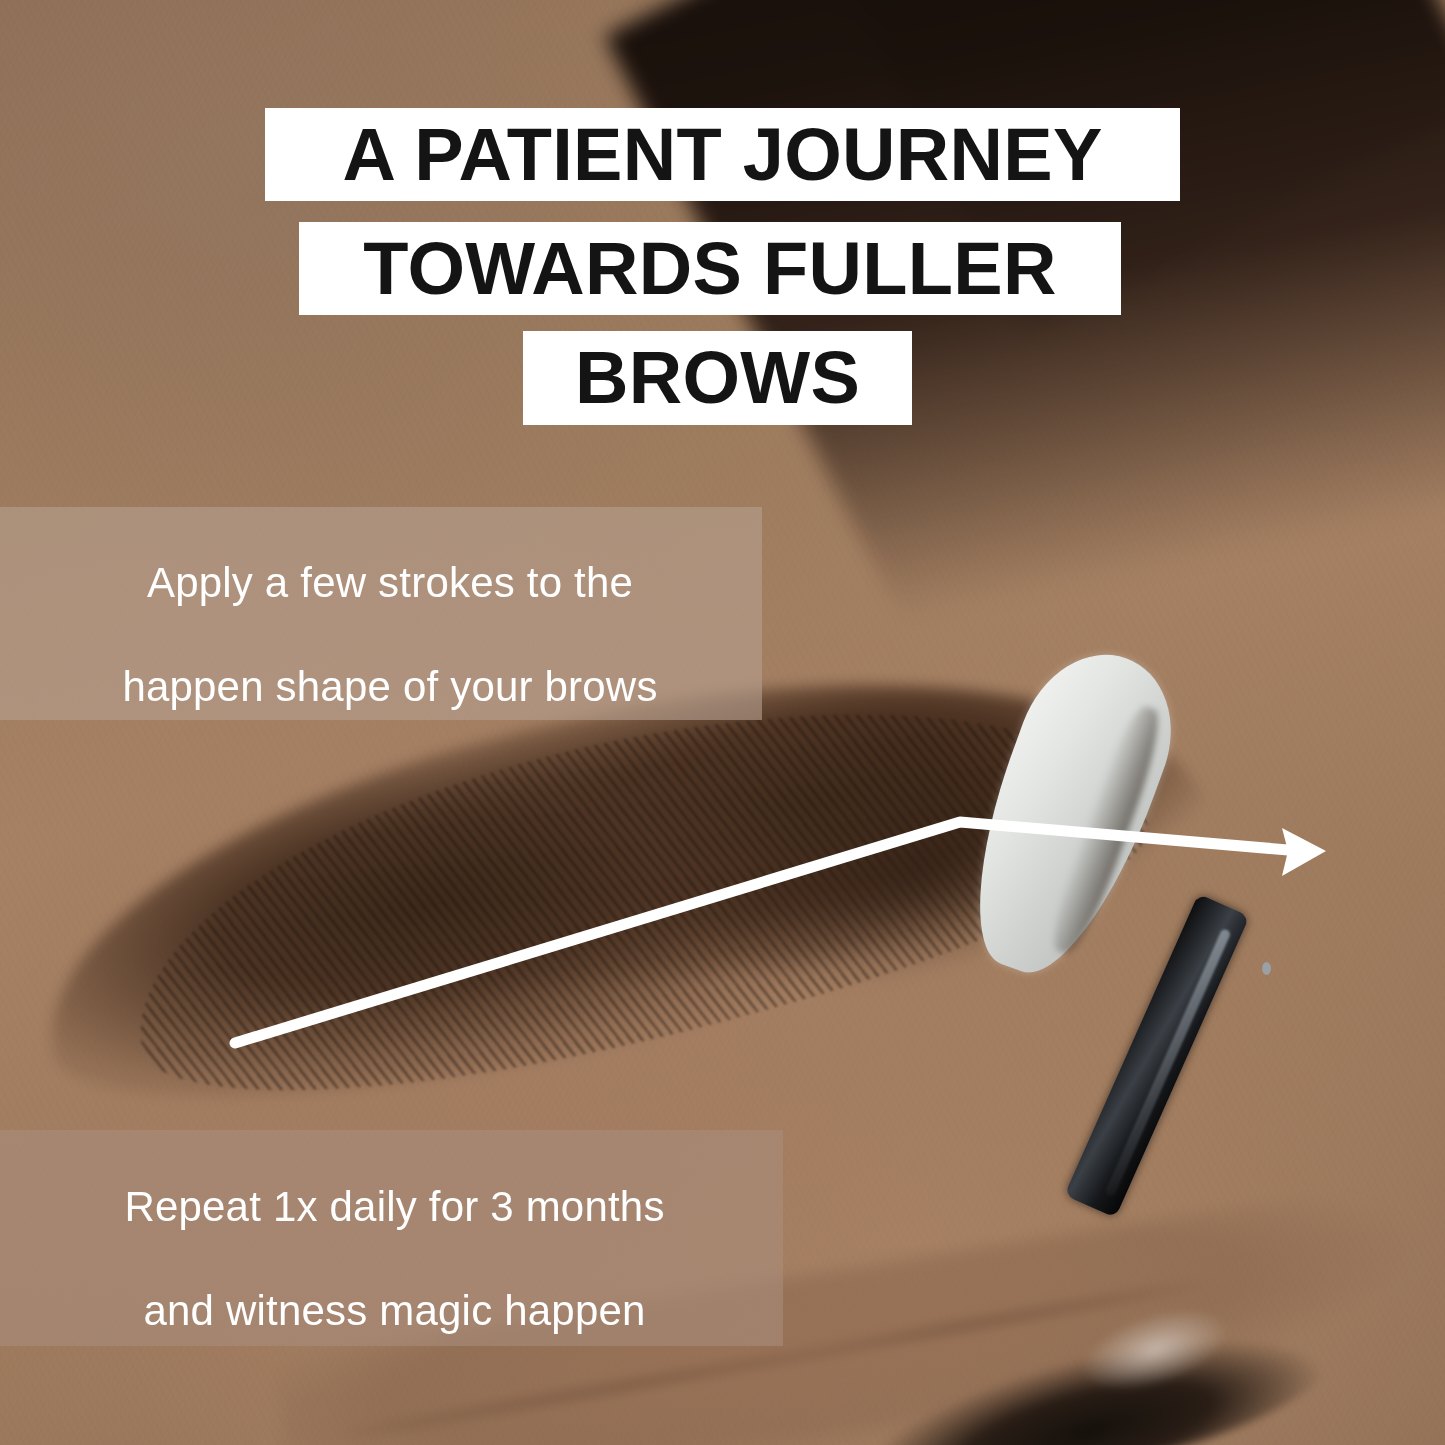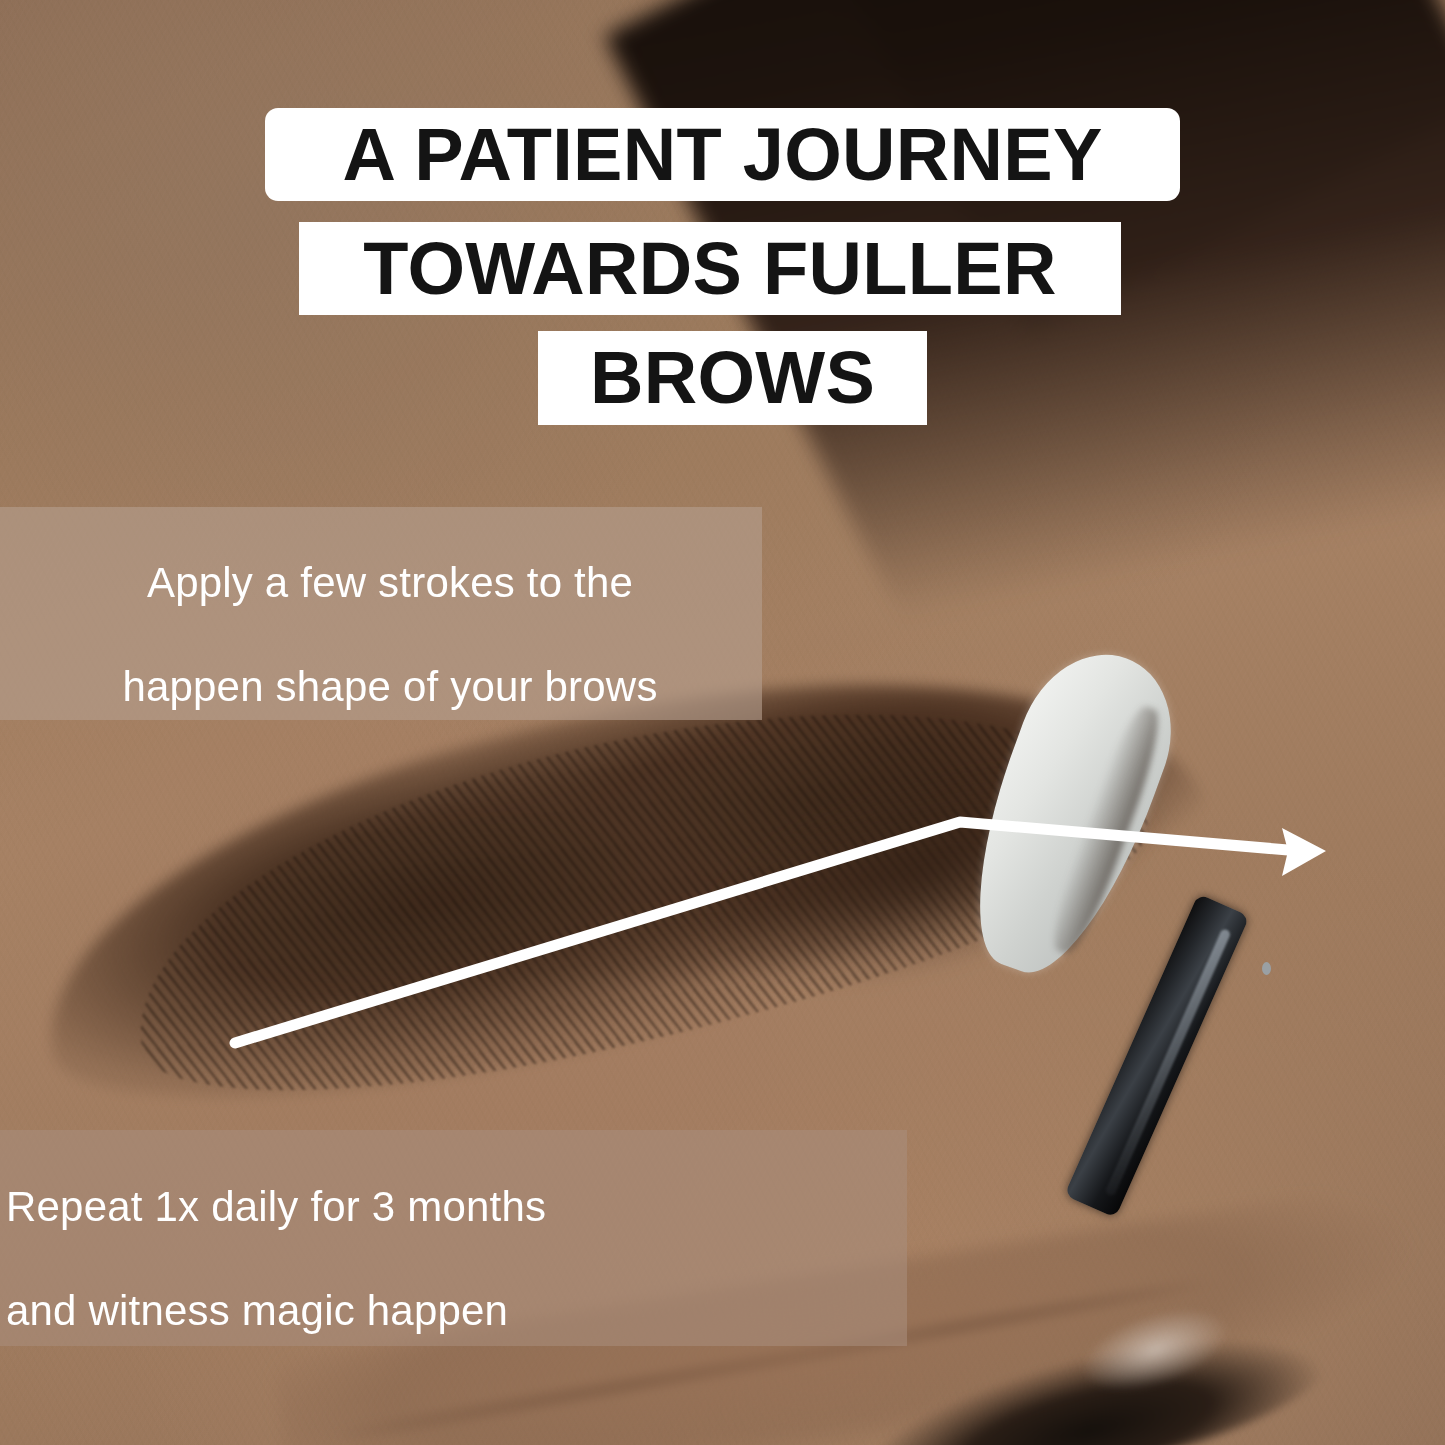--- a/index.html
+++ b/index.html
@@ -153,23 +153,23 @@
     color:#141414;
     font-weight:700;
     letter-spacing:.3px;
     display:flex;
     align-items:center;
     justify-content:center;
     white-space:nowrap;
     font-size:74px;
     line-height:1;
   }
-  .tl1{ left:265px; top:108px; width:915px; height:93px;border-radius:13px; }
+  .tl1{ left:265px; top:108px; width:915px; height:93px; }
   .tl2{ left:299px; top:222px; width:822px; height:93px; }
-  .tl3{ left:523px; top:331px; width:389px; height:94px;margin-left:15px; }
+  .tl3{ left:523px; top:331px; width:389px; height:94px; }
 
   
   .caption{
     position:absolute;
     color:#ffffff;
     font-size:42px;
     line-height:1.45;
     font-weight:400;
     letter-spacing:.2px;
     display:flex;
@@ -178,22 +178,23 @@
   }
   .caption span{ display:block;margin-top:43px; }
   .cap-top{
     left:0; top:507px; width:762px; height:213px;
     background:rgba(180,158,142,.62);
     padding:0 0 0 0;
     text-align:center;
   }
   .cap-top span{ padding-left:18px; }
   .cap-bottom{
-    left:0; top:1130px; width:907px; height:216px;
+    left:0; top:1130px; width:783px; height:216px;
     background:rgba(168,142,124,.58);
+    text-align:center;
   }
   .cap-bottom span{ padding-left:6px; }
 </style>
 </head>
 <body>
 
 <div class="stage">
 
   <div class="photo">
     <div class="skin-base"></div>

